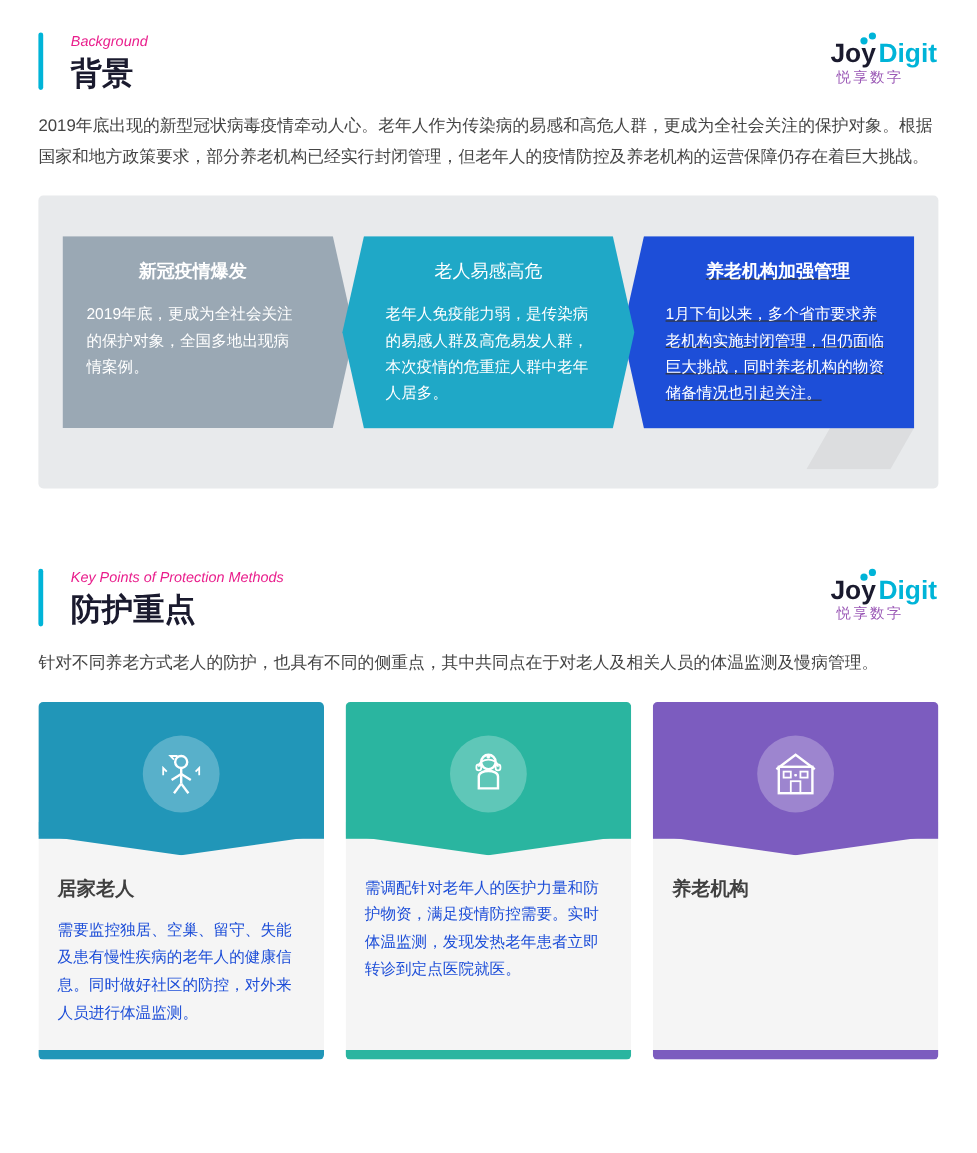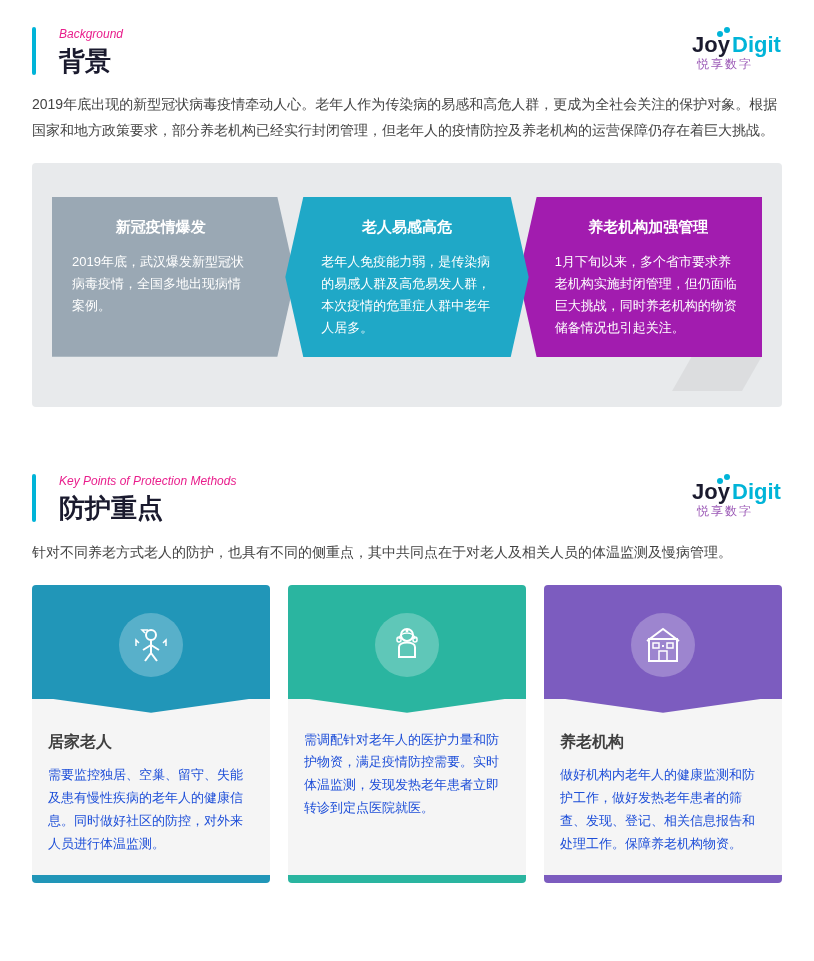--- a/index.html
+++ b/index.html
@@ -182,33 +182,33 @@
   </div>
 
   <div class="section-body-text">2019年底出现的新型冠状病毒疫情牵动人心。老年人作为传染病的易感和高危人群，更成为全社会关注的保护对象。根据国家和地方政策要求，部分养老机构已经实行封闭管理，但老年人的疫情防控及养老机构的运营保障仍存在着巨大挑战。</div>
 
   <div style="background:#e8eaec; padding: 24px 20px 30px 20px; border-radius: 4px; position: relative;">
     <div class="arrow-cards-row">
 
       <div style="flex:1; position:relative; margin-right: -10px; z-index:1;">
         <div style="background:#9aa8b4; clip-path: polygon(0 0, calc(100% - 18px) 0, 100% 50%, calc(100% - 18px) 100%, 0 100%); padding: 18px 36px 18px 20px; min-height: 160px;">
           <div style="color:#fff; font-size:15px; font-weight:bold; text-align:center; margin-bottom:12px; padding-right:10px;">新冠疫情爆发</div>
-          <div style="color:#fff; font-size:13px; line-height:1.7; padding-right:10px;">2019年底，武汉爆发新型冠状病毒疫情，全国多地出现病情案例。</div>
+          <div style="color:#fff; font-size:13px; line-height:1.7; padding-right:10px;">2019年底，更成为全社会关注的保护对象，全国多地出现病情案例。</div>
         </div>
       </div>
 
       <div style="flex:1; position:relative; margin-right: -10px; z-index:2;">
         <div style="background:#1fa8c7; clip-path: polygon(18px 0, calc(100% - 18px) 0, 100% 50%, calc(100% - 18px) 100%, 18px 100%, 0 50%); padding: 18px 36px 18px 36px; min-height: 160px;">
-          <div style="color:#fff; font-size:15px; font-weight:bold; text-align:center; margin-bottom:12px;">老人易感高危</div>
+          <div style="color:#fff; font-size:15px; font-weight:normal; text-align:center; margin-bottom:12px;">老人易感高危</div>
           <div style="color:#fff; font-size:13px; line-height:1.7;">老年人免疫能力弱，是传染病的易感人群及高危易发人群，本次疫情的危重症人群中老年人居多。</div>
         </div>
       </div>
 
       <div style="flex:1; position:relative; z-index:1;">
-        <div style="background:#a21caf; clip-path: polygon(18px 0, 100% 0, 100% 100%, 18px 100%, 0 50%); padding: 18px 20px 18px 36px; min-height: 160px;">
+        <div style="background:#1d4ed8; clip-path: polygon(18px 0, 100% 0, 100% 100%, 18px 100%, 0 50%); padding: 18px 20px 18px 36px; min-height: 160px; text-decoration: underline;">
           <div style="color:#fff; font-size:15px; font-weight:bold; text-align:center; margin-bottom:12px;">养老机构加强管理</div>
           <div style="color:#fff; font-size:13px; line-height:1.7;">1月下旬以来，多个省市要求养老机构实施封闭管理，但仍面临巨大挑战，同时养老机构的物资储备情况也引起关注。</div>
         </div>
       </div>
     </div>
 
     <div style="position:absolute; right:20px; bottom:10px; opacity:0.12;">
       <svg width="90" height="70" viewBox="0 0 90 70">
         <polygon points="0,0 70,0 90,35 70,70 0,70 20,35" fill="#888"></polygon>
       </svg>
@@ -303,19 +303,18 @@
 
             <rect x="16" y="26" width="8" height="10" stroke="white" fill="none" stroke-width="1.5"></rect>
 
             <line x1="19" y1="21" x2="21" y2="21" stroke="white" stroke-width="1.5"></line>
             <line x1="20" y1="20" x2="20" y2="22" stroke="white" stroke-width="1.5"></line>
           </svg>
         </div>
       </div>
       <div class="prot-card-body">
         <div class="prot-card-name">养老机构</div>
-        <div class="prot-card-desc">做好机构内老年人的健康监测和防护工作，做好发热老年患者的筛查、发现、登记、相关信息报告和处理工作。保障养老机构物资。</div>
       </div>
       <div class="prot-card-footer purple"></div>
     </div>
 
   </div>
 </div>
 
 </body></html>

